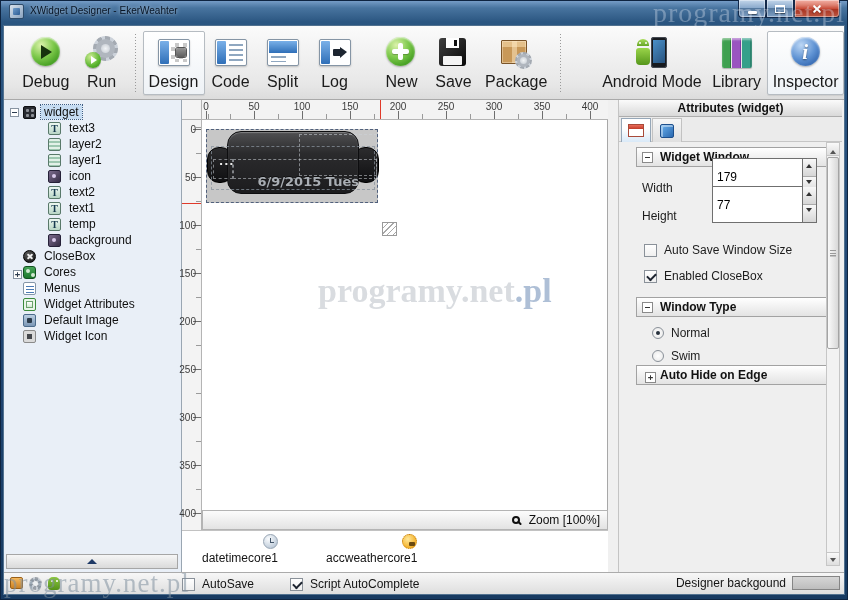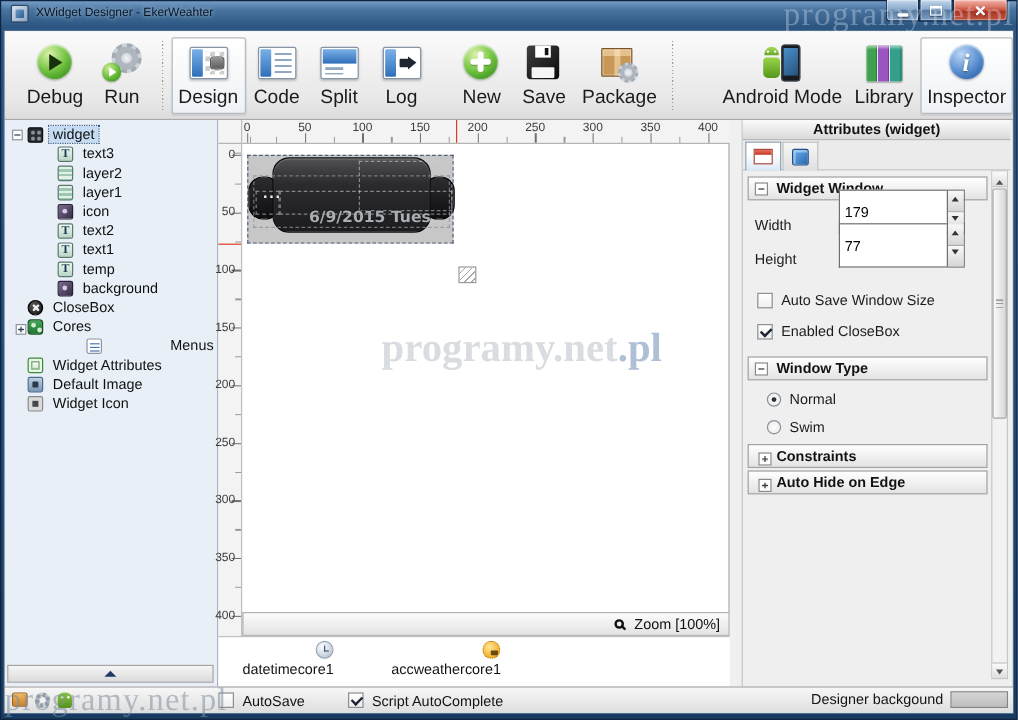--- a/index.html
+++ b/index.html
@@ -150,21 +150,21 @@
 
 
 .attr-panel{position:absolute;left:614px;top:74px;width:224px;height:472px;background:#efefef;border-left:1px solid #c4c4c4}
 .attr-header{height:17px;background:linear-gradient(#fbfbfb,#d9d9d9);border-bottom:1px solid #adadad;text-align:center;font-weight:bold;font-size:12px;line-height:16px;color:#121212}
 .attr-tabs{height:25px;background:#ebebeb;border-bottom:1px solid #c6c6c6;display:flex;padding:1px 0 0 2px;gap:1px}
 .atab{width:30px;height:24px;display:flex;align-items:center;justify-content:center;border:1px solid #c2c2c2;border-bottom:none;background:linear-gradient(#f6f6f6,#e0e0e0)}
 .atab.sel{background:linear-gradient(#ffffff 40%,#d9e9f8);border-color:#96a7b8}
 .tab-ic-window{width:16px;height:13px;background:#fff;border:1px solid #a84a3a;position:relative}
 .tab-ic-window::before{content:"";position:absolute;left:0;top:0;right:0;height:4px;background:linear-gradient(#ea6c5a,#c03a28)}
 .tab-ic-cube{width:14px;height:14px;background:linear-gradient(135deg,#6ab0ec,#2a68b0);border:1px solid #1d4f8c;border-radius:2px;box-shadow:inset 2px 2px 0 rgba(255,255,255,.4)}
-.attr-content{position:absolute;left:0;top:42px;width:206px;bottom:0;padding-top:5px}
+.attr-content{position:absolute;left:13px;top:42px;width:206px;bottom:0;padding-top:5px}
 .grp-hd{height:20px;margin:0 0 0 4px;width:200px;background:linear-gradient(#ffffff,#e3e3e3);border:1px solid #a2a2a2;display:flex;align-items:center;gap:7px;padding:0 5px;font-weight:bold;font-size:12px;color:#121212}
 .grp-hd.mt14{margin-top:14px}
 .grp-hd.mt7{margin-top:7px}
 .grp-hd.mt2{margin-top:2px}
 .pm{width:11px;height:11px;border:1px solid #8a8a8a;background:#fff;position:relative;flex:none}
 .pm::before{content:"";position:absolute;left:2px;top:4px;width:5px;height:1px;background:#333}
 .pm.plus::after{content:"";position:absolute;left:4px;top:2px;width:1px;height:5px;background:#333}
 .frow{display:flex;align-items:flex-end;margin:8px 0 0 10px;height:20px}
 .flabel{width:70px;font-size:12px;color:#1c1c1c}
 .fctl{display:flex;height:37px}
@@ -192,21 +192,21 @@
 .sb-thumb b{position:absolute;left:2px;right:2px;top:50%;height:7px;transform:translateY(-50%);background:repeating-linear-gradient(180deg,#9a9a9a 0 1px,transparent 1px 3px)}
 
 
 .statusbar{position:absolute;left:0;top:546px;width:840px;height:22px;background:linear-gradient(#f7f7f7,#dedede);border-top:1px solid #ababab}
 .sb-icons{position:absolute;left:6px;top:4px;display:flex;gap:6px}
 .sbi-pkg{width:13px;height:12px;background:linear-gradient(#f4b85e,#cc8224);border:1px solid #9a6018;border-radius:2px}
 .sbi-gear{width:13px;height:13px;border-radius:50%;background:repeating-conic-gradient(#9aa0a8 0 30deg,#c6ccd4 30deg 60deg);position:relative}
 .sbi-gear::after{content:"";position:absolute;inset:4px;background:#eef0f2;border-radius:50%}
 .sbi-android{width:12px;height:13px;background:linear-gradient(#8cc83e,#55911a);border-radius:5px 5px 3px 3px;position:relative}
 .sbi-android::after{content:"";position:absolute;left:3px;top:3px;width:2px;height:2px;border-radius:50%;background:#fff;box-shadow:5px 0 #fff}
-.sb-check{position:absolute;top:4px;display:flex;gap:7px;font-size:12px;color:#141414;flex-direction:row}
+.sb-check{position:absolute;top:4px;display:flex;align-items:center;gap:7px;font-size:12px;color:#141414;flex-direction:row}
 .sb-check.c1{left:178px}
 .sb-check.c2{left:286px}
 .sb-right{position:absolute;right:4px;top:3px;display:flex;align-items:center;gap:6px;font-size:12px;color:#141414}
 .swatch{width:48px;height:14px;border:1px solid #858585;background:linear-gradient(#d6d6d6,#bdbdbd)}
 
 
 .wm{position:absolute;font-family:"Liberation Serif",serif;pointer-events:none;white-space:nowrap;z-index:20}
 .wm-top{right:3px;top:-3px;font-size:28px;color:rgba(238,244,251,.32);letter-spacing:1px}
 .wm-canvas{left:116px;top:152px;font-size:34px;font-weight:bold;color:#d9dce0;z-index:1}
 .wm-canvas .pl{color:#aebfd6}
@@ -377,21 +377,21 @@
           <div class="trow" data-name="tree-item-closebox" style="padding-left: 6px;">
             <i class="exp-sp"></i>
             <i class="ti ti-closebox" data-name="closebox-icon"></i>
             <span class="tlabel" data-name="tree-item-label">CloseBox</span>
           </div>
           <div class="trow" data-name="tree-item-cores" style="padding-left: 6px;">
             <i class="exp plus" data-name="expand-icon"></i>
             <i class="ti ti-cores" data-name="cores-icon"></i>
             <span class="tlabel" data-name="tree-item-label">Cores</span>
           </div>
-          <div class="trow" data-name="tree-item-menus" style="padding-left: 6px; justify-content: space-between;">
+          <div class="trow" data-name="tree-item-menus" style="padding-left: 6px;">
             <i class="exp-sp"></i>
             <i class="ti ti-menus" data-name="menus-icon"></i>
             <span class="tlabel" data-name="tree-item-label">Menus</span>
           </div>
           <div class="trow" data-name="tree-item-widget-attributes" style="padding-left: 6px;">
             <i class="exp-sp"></i>
             <i class="ti ti-wattr" data-name="wattr-icon"></i>
             <span class="tlabel" data-name="tree-item-label">Widget Attributes</span>
           </div>
           <div class="trow" data-name="tree-item-default-image" style="padding-left: 6px;">
@@ -522,24 +522,20 @@
             <label class="rrow" data-name="radio-normal">
               <i class="radio checked" data-name="radio-icon"></i>
               <span data-name="radio-label">Normal</span>
             </label>
             <label class="rrow" data-name="radio-swim">
               <i class="radio" data-name="radio-icon"></i>
               <span data-name="radio-label">Swim</span>
             </label>
           </div>
         <div id="collapsed-groups" data-name="collapsed-groups">
-            <div class="grp-hd mt7" data-name="group-header-constraints">
-              <i class="pm plus" data-name="expand-icon"></i>
-              <span data-name="group-title">Constraints</span>
-            </div>
             <div class="grp-hd mt2" data-name="group-header-auto-hide-on-edge">
               <i class="pm plus" data-name="expand-icon"></i>
               <span data-name="group-title">Auto Hide on Edge</span>
             </div>
           </div>
       </div>
       <div class="attr-scrollbar" data-name="attributes-scrollbar">
         <i class="sb-up" data-name="scroll-up-icon"></i>
         <i class="sb-thumb" data-name="scrollbar-thumb">
             <b></b>

